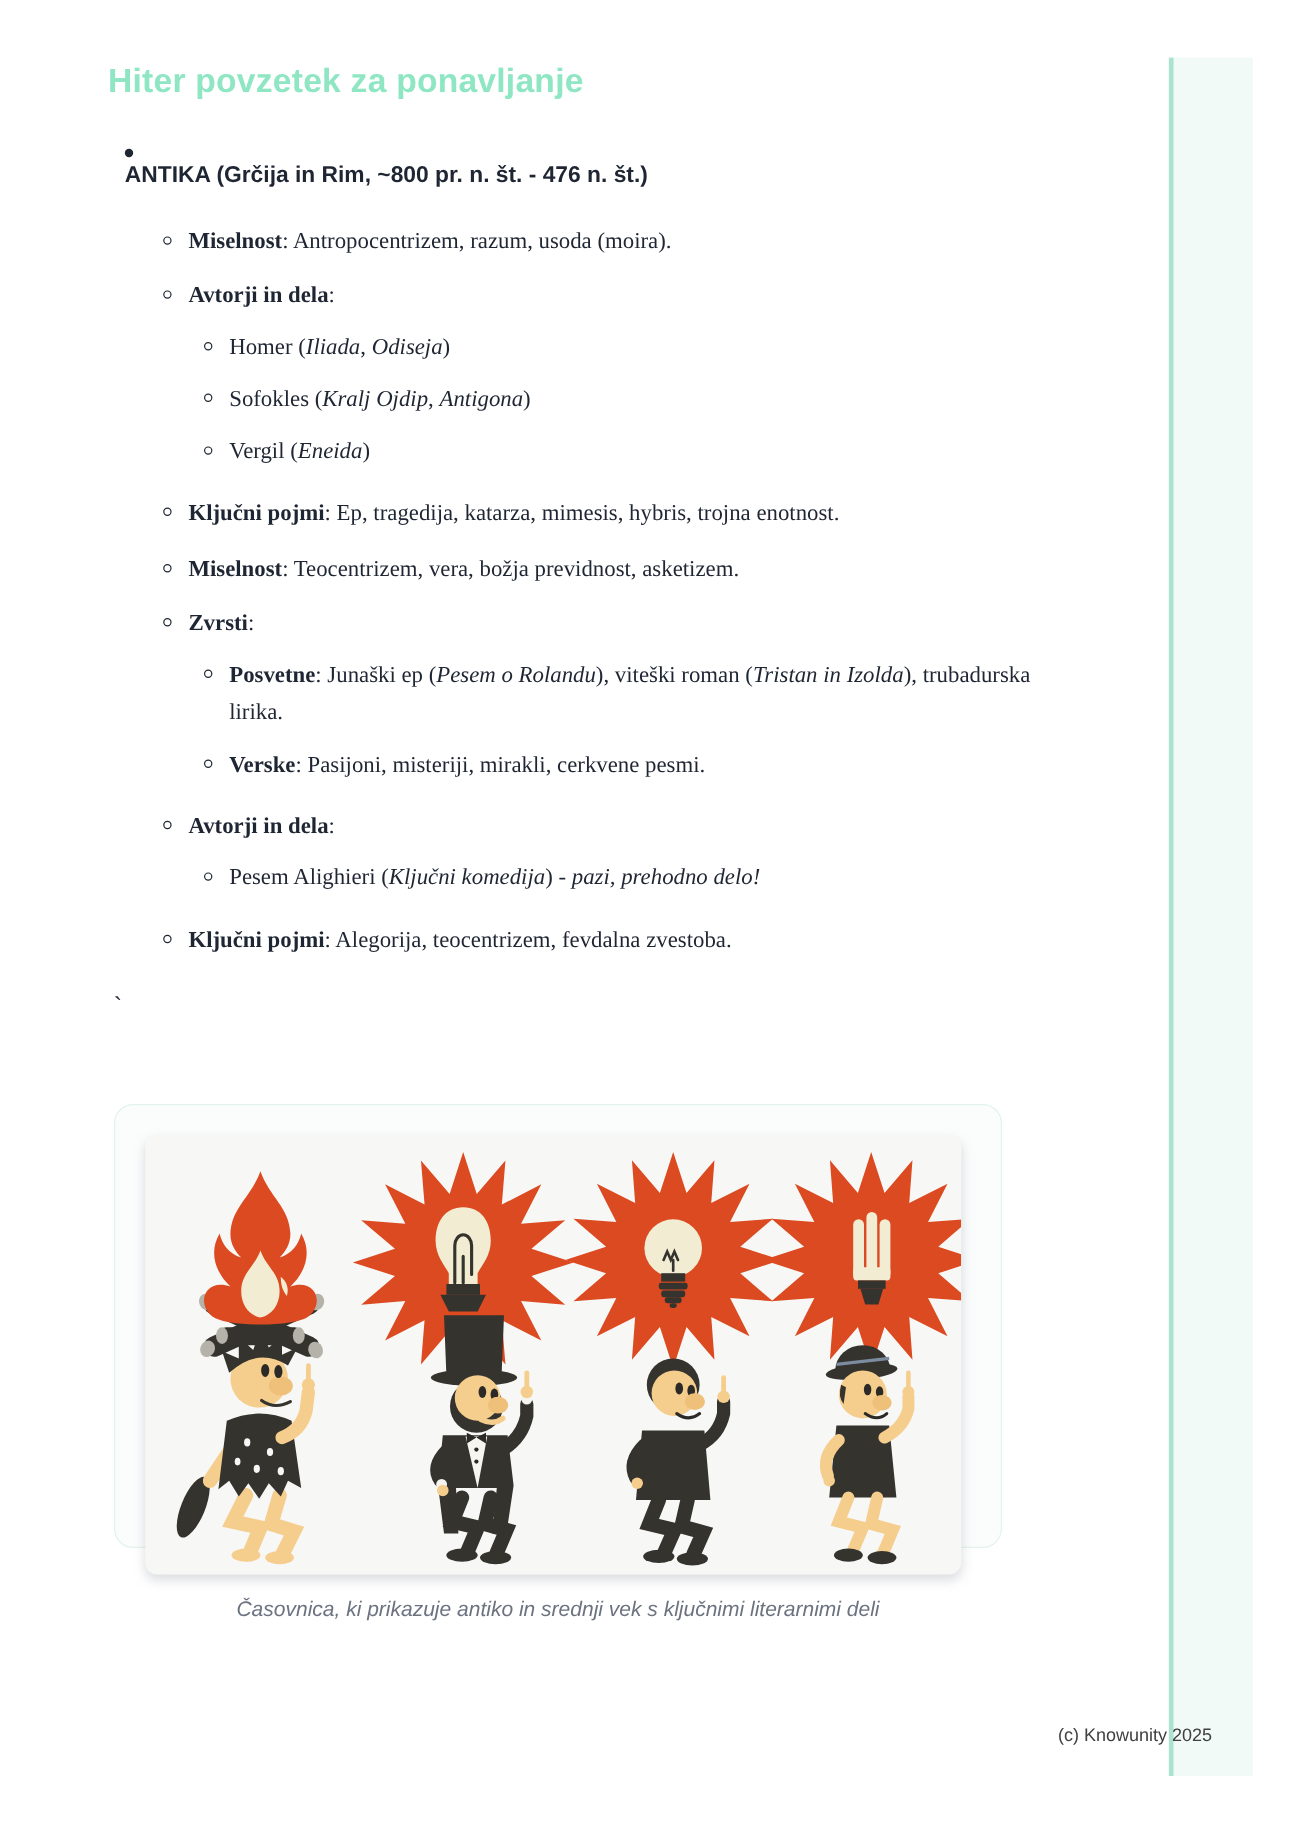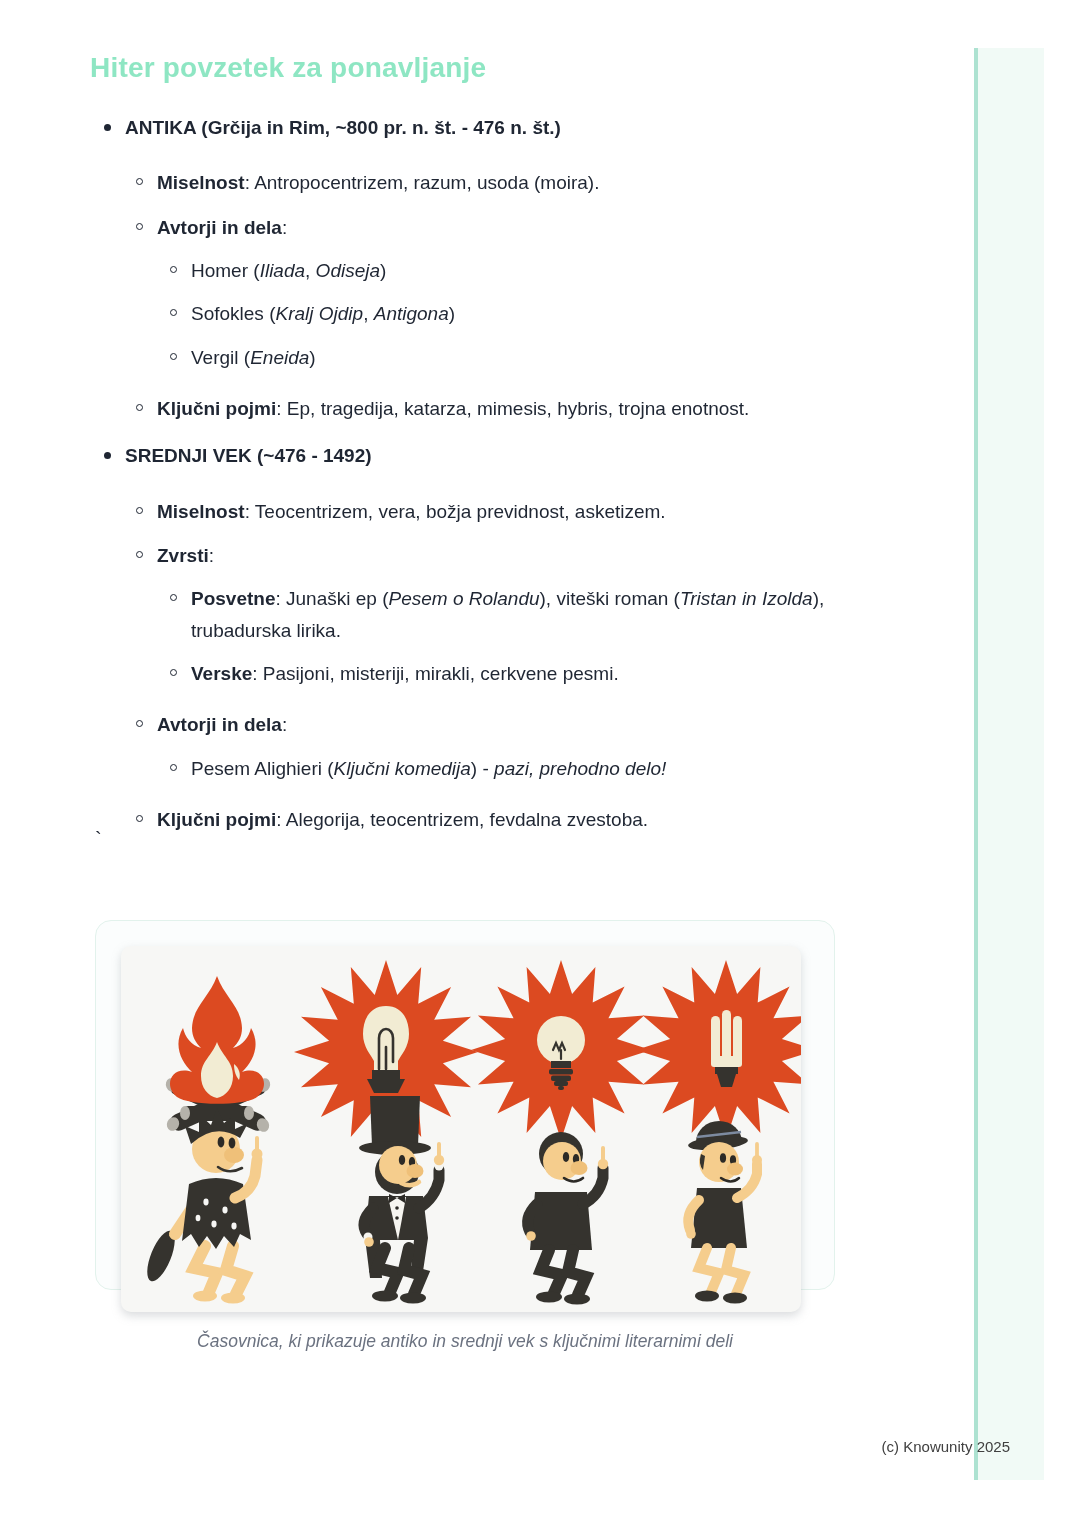--- a/index.html
+++ b/index.html
@@ -21,31 +21,31 @@
     position:absolute; left:90px; top:52px; margin:0;
     font-size:28px; font-weight:700; color:#8ee6c3; letter-spacing:.2px;
   }
 
   
   #content-list { position:absolute; left:104px; top:112px; width:790px; font-size:19px; line-height:1.65; }
   ul { list-style:none; margin:0; padding:0; }
   ul.l2 { padding-left:32px; }
   ul.l3 { padding-left:34px; margin:12px 0 20px 0; }
   li.l1 { margin-bottom:10px; }
-  li.l2 { margin-bottom:13px; }
+  li.l2 { margin-bottom:13px;font-family:Liberation Serif, serif; }
   li.l3 { margin-bottom:12px; }
   .row { display:flex; align-items:flex-start; }
   .marker { flex:0 0 auto; margin-right:14px; }
   .dot  { width:7px; height:7px; border-radius:50%; background:#1f2633; margin-top:12px; }
   .circ { width:7px; height:7px; border-radius:50%; border:1.7px solid #1f2633; background:transparent; margin-top:11px; }
   .txt { flex:1 1 auto; }
   .txt .b { font-weight:700; }
   .txt .i { font-style:italic; }
   .l1 > li > .row > .txt { font-weight:700; }
-  .l1 > li > .row { margin-bottom:24px; }
+  .l1 > li > .row { margin-bottom:24px;flex-direction:column; }
   li.l1.section-gap { margin-top:16px; }
 
   .stray-char { position:absolute; left:95px; top:828px; font-size:20px; color:#1f2633; }
 
   
   .figure-card {
     position:absolute; left:95px; top:920px; width:740px; height:370px;
     background:#fbfdfd; border:1px solid #e2f2ec; border-radius:16px;
   }
   .figure-panel {
@@ -116,24 +116,20 @@
             </li>
             <li class="l2">
               <div class="row">
                 <span class="marker circ"></span>
                 <span class="txt"><span class="b">Ključni pojmi</span><span>: Ep, tragedija, katarza, mimesis, hybris, trojna enotnost.</span></span>
               </div>
             </li>
           </ul>
         </li>
         <li class="l1 section-gap">
-          <div class="row">
-            <span class="marker dot"></span>
-            <span class="txt"><span class="b">SREDNJI VEK (~476 - 1492)</span></span>
-          </div>
           <ul class="l2">
             <li class="l2">
               <div class="row">
                 <span class="marker circ"></span>
                 <span class="txt"><span class="b">Miselnost</span><span>: Teocentrizem, vera, božja previdnost, asketizem.</span></span>
               </div>
             </li>
             <li class="l2">
               <div class="row">
                 <span class="marker circ"></span>

